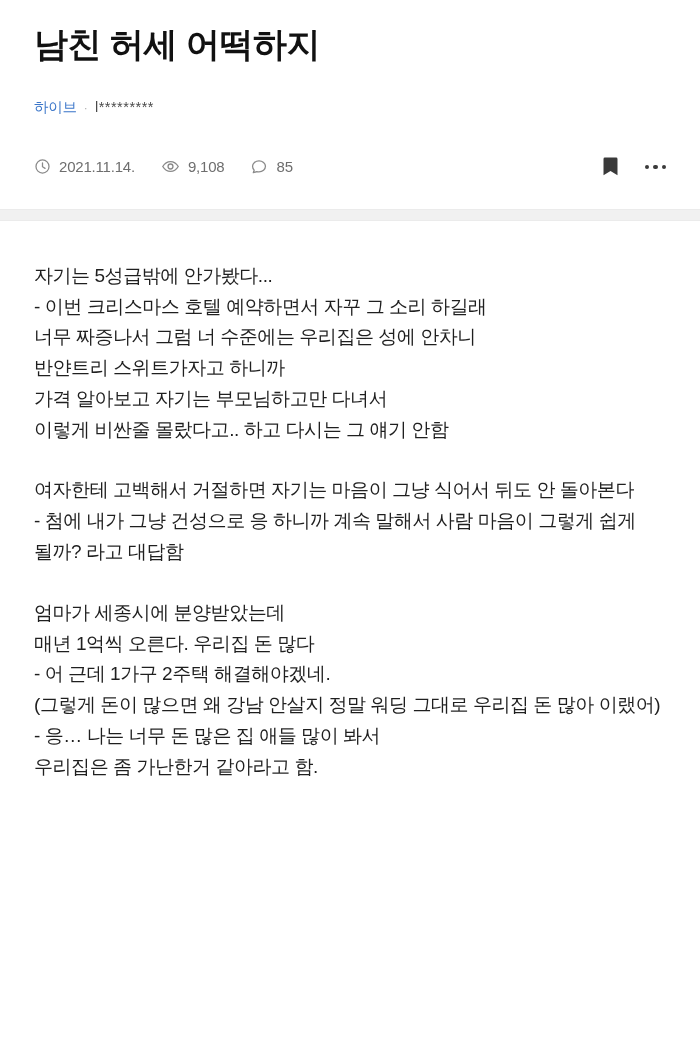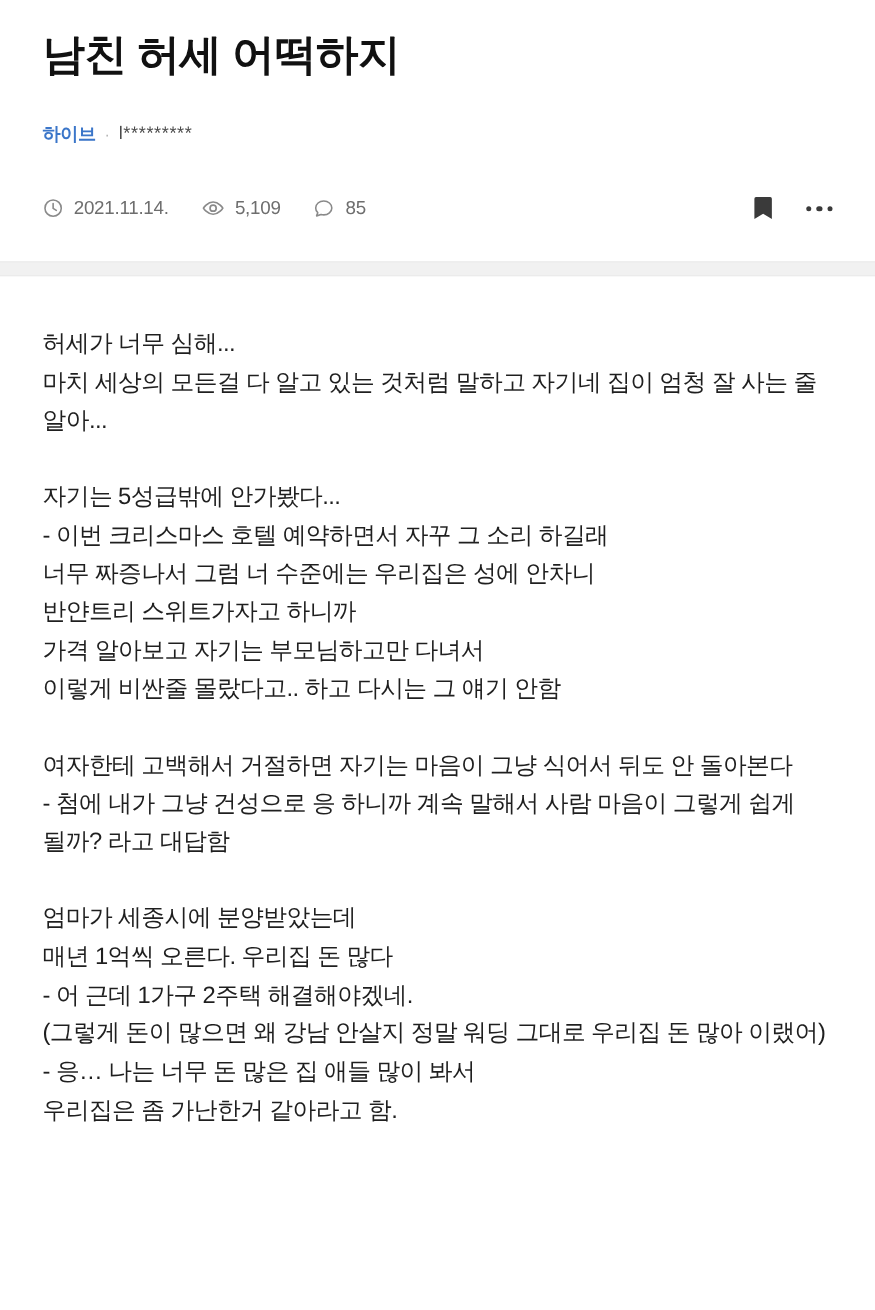--- a/index.html
+++ b/index.html
@@ -34,21 +34,20 @@
   .byline {
     display: flex;
     align-items: center;
     font-size: 14.5px;
     color: #555555;
     margin-bottom: 30px;
   }
   .byline .cafe-name {
     color: #3b76c9;
     letter-spacing: -0.3px;
-    font-weight: bold;
   }
   .byline .sep {
     margin: 0 7px;
     color: #b5b5b5;
     font-size: 13px;
   }
   .byline .author {
     color: #4a4a4a;
     letter-spacing: 0.5px;
     font-family: "Liberation Sans", sans-serif;
@@ -151,21 +150,21 @@
       <span class="label">2021.11.14.</span>
     </div>
 
     <div class="meta-item">
       <span class="icon">
         <svg width="19" height="19" viewBox="0 0 24 24" fill="none" stroke="#8a8a8a" stroke-width="1.7">
           <path d="M2.2 12S6 5.8 12 5.8 21.8 12 21.8 12 18 18.2 12 18.2 2.2 12 2.2 12Z" stroke-linejoin="round"></path>
           <circle cx="12" cy="12" r="3.1"></circle>
         </svg>
       </span>
-      <span class="label">5,109</span>
+      <span class="label">9,108</span>
     </div>
 
     <div class="meta-item">
       <span class="icon">
         <svg width="18" height="18" viewBox="0 0 24 24" fill="none" stroke="#8a8a8a" stroke-width="1.7">
           <path d="M20.6 11.1c0 4.1-3.9 7.4-8.6 7.4-1 0-2-.15-2.9-.43L4.4 19.6l1.2-3.4C4.2 14.9 3.4 13.1 3.4 11.1 3.4 7 7.3 3.7 12 3.7s8.6 3.3 8.6 7.4Z" stroke-linejoin="round"></path>
         </svg>
       </span>
       <span class="label">85</span>
     </div>
@@ -187,22 +186,20 @@
             <i></i>
         </span>
       </span>
     </div>
 
   </div>
 
   <div class="divider"></div>
 
   <div class="body">
-    <p class="para">허세가 너무 심해...
-마치 세상의 모든걸 다 알고 있는 것처럼 말하고 자기네 집이 엄청 잘 사는 줄 알아...</p>
     <p class="para">자기는 5성급밖에 안가봤다...
 - 이번 크리스마스 호텔 예약하면서 자꾸 그 소리 하길래
 너무 짜증나서 그럼 너 수준에는 우리집은 성에 안차니
 반얀트리 스위트가자고 하니까
 가격 알아보고 자기는 부모님하고만 다녀서
 이렇게 비싼줄 몰랐다고.. 하고 다시는 그 얘기 안함</p>
     <p class="para">여자한테 고백해서 거절하면 자기는 마음이 그냥 식어서 뒤도 안 돌아본다
 - 첨에 내가 그냥 건성으로 응 하니까 계속 말해서 사람 마음이 그렇게 쉽게 될까? 라고 대답함</p>
     <p class="para">엄마가 세종시에 분양받았는데
 매년 1억씩 오른다. 우리집 돈 많다

